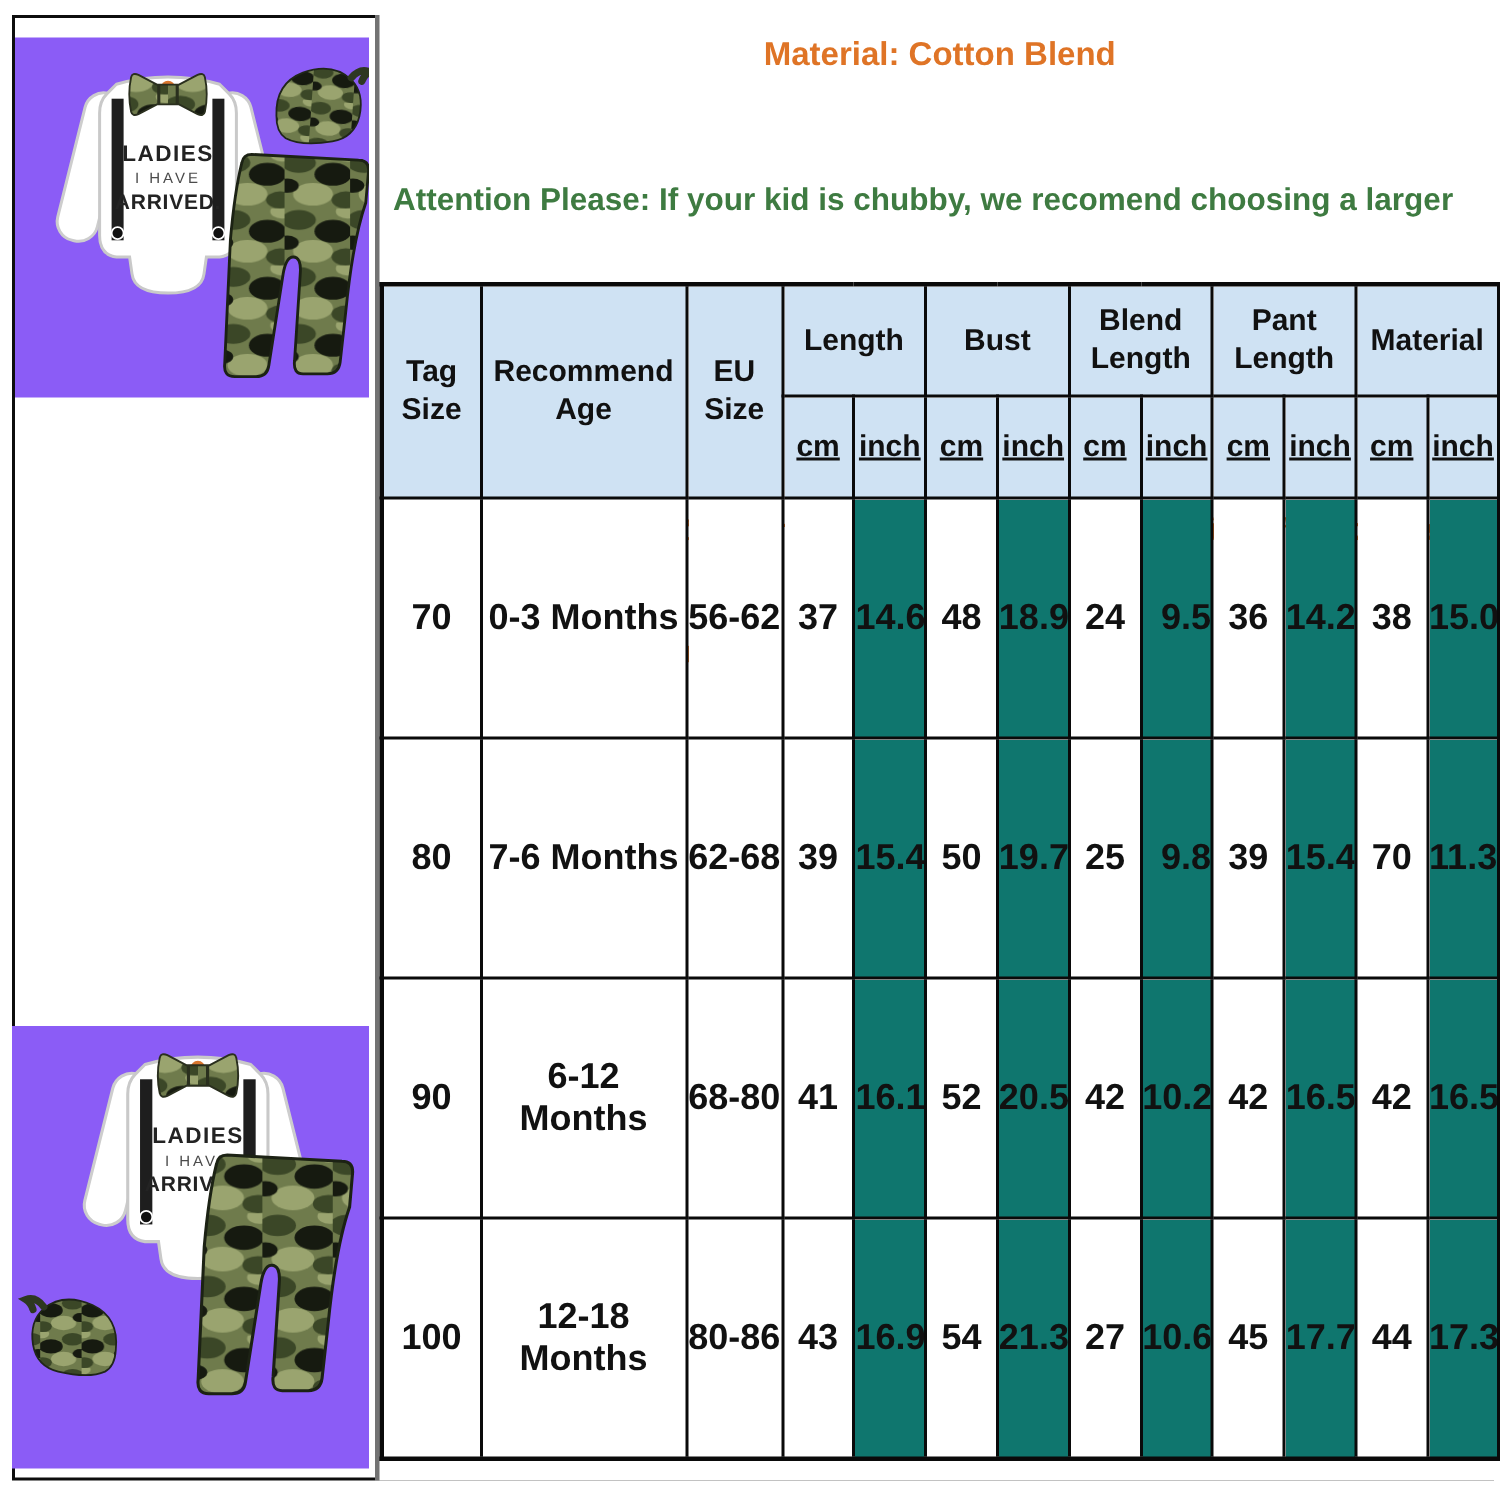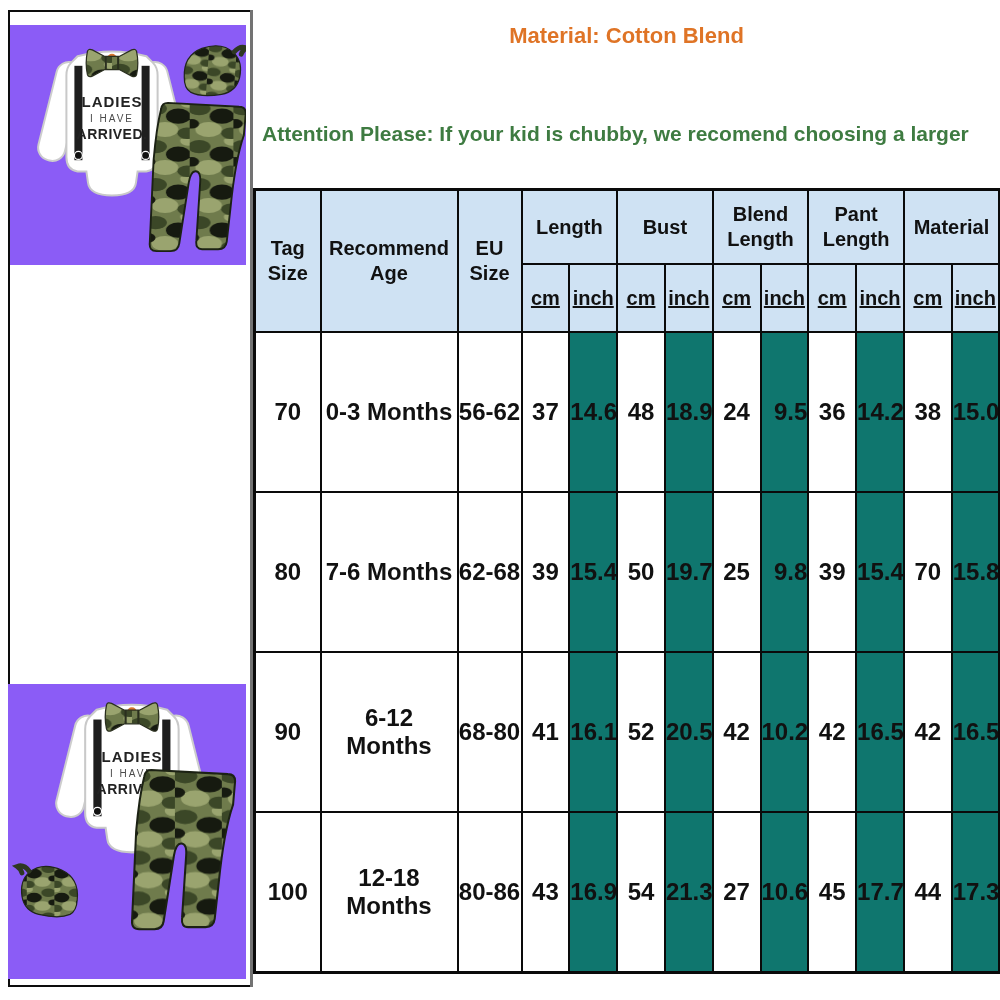--- a/index.html
+++ b/index.html
@@ -211,21 +211,21 @@
             <td>62-68</td>
             <td class="col-cm">39</td>
             <td class="col-inch">15.4</td>
             <td class="col-cm">50</td>
             <td class="col-inch">19.7</td>
             <td class="col-cm">25</td>
             <td class="col-inch">9.8</td>
             <td class="col-cm">39</td>
             <td class="col-inch">15.4</td>
             <td class="col-cm">70</td>
-            <td class="col-inch">15.8</td>
+            <td class="col-inch">11.3</td>
           </tr>
           <tr>
             <td>90</td>
             <td>6-12 Months</td>
             <td>68-80</td>
             <td class="col-cm">41</td>
             <td class="col-inch">16.1</td>
             <td class="col-cm">52</td>
             <td class="col-inch">20.5</td>
             <td class="col-cm">42</td>

